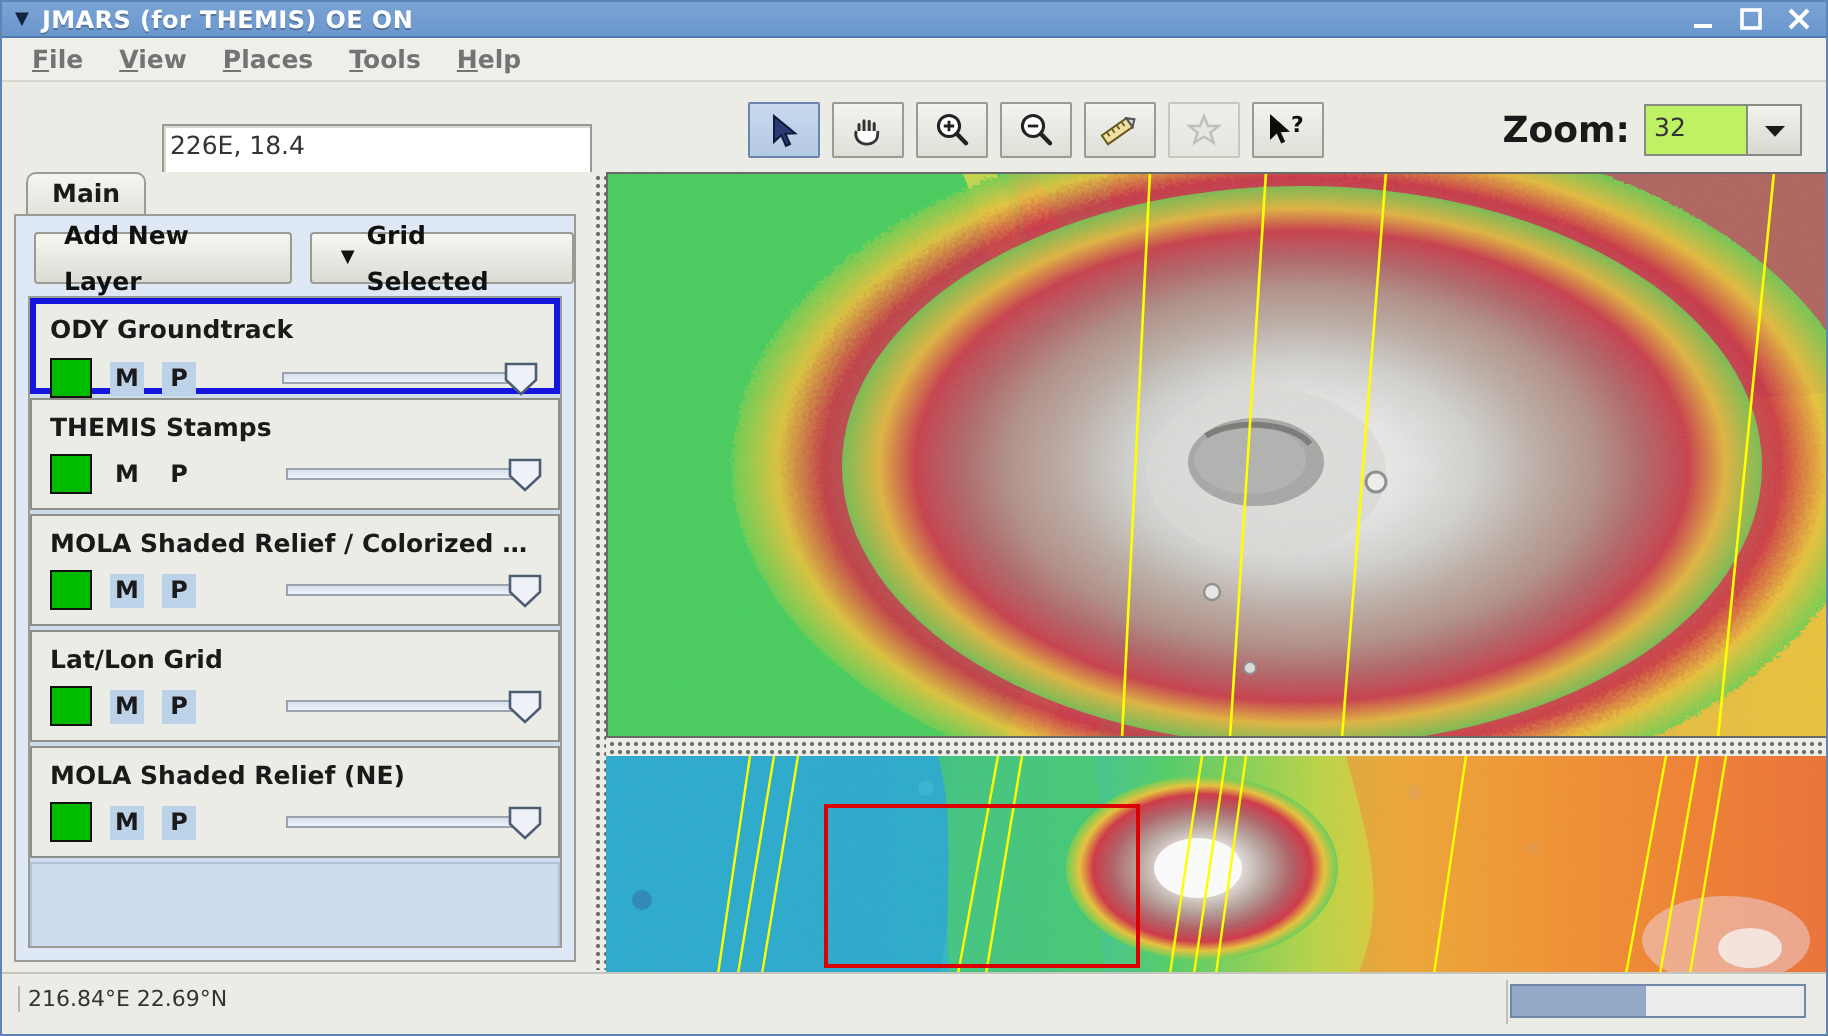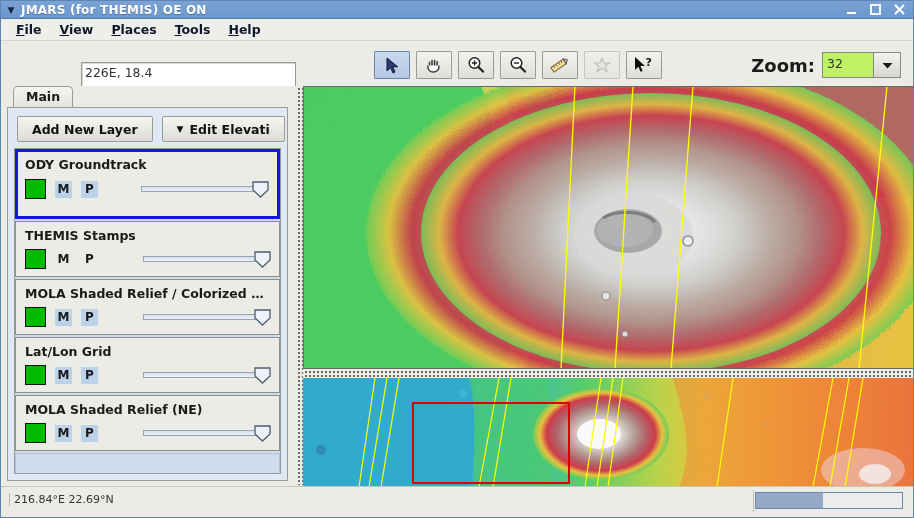--- a/index.html
+++ b/index.html
@@ -15,21 +15,21 @@
   .tb-menu-arrow{width:20px;text-align:center;color:#10243e;font-size:9px;line-height:18px;}
   .tb-title{font-weight:bold;font-size:12px;color:#fff;letter-spacing:.2px;
             text-shadow:0 1px 0 rgba(0,0,0,.25);white-space:nowrap;}
   .tb-btns{margin-left:auto;display:flex;align-items:center;gap:11px;padding-right:9px;}
   .tb-btn{color:#fff;font-size:13px;line-height:18px;width:13px;text-align:center;}
   .tb-btn svg{display:block;}
 
   
   .menubar{position:absolute;left:0;top:18px;width:912px;height:22px;background:#eeeeea;
            border-bottom:1px solid #d6d6cf;display:flex;align-items:center;padding-left:6px;box-sizing:border-box;}
-  .menu-item{padding:2px 9px;font-size:12.5px;font-weight:bold;color:#0f172a;cursor:default;text-align:center;}
+  .menu-item{padding:2px 9px;font-size:12.5px;font-weight:bold;color:#737373;cursor:default;text-align:center;}
   .menu-item u{text-decoration:underline;}
 
   
   .toolstrip{position:absolute;left:0;top:40px;width:912px;height:45px;background:#ececE6;}
 
   .lonlat-wrap{position:absolute;left:14px;top:53px;display:flex;align-items:center;}
   .lonlat-label{font-weight:bold;font-size:12.5px;color:#1a1a1a;margin-right:9px;margin-top:32px;}
   .lonlat-field{width:215px;height:31px;background:#fff;border:1px solid #9a9a93;
                 box-shadow:inset 1px 1px 0 #d8d8d2;font-size:12.5px;color:#333;
                 padding:0 3px;line-height:20px;box-sizing:border-box;}
@@ -60,21 +60,21 @@
   .btnrow{position:absolute;left:9px;top:8px;display:flex;gap:9px;}
   .pbtn{height:24px;padding:0 14px;line-height:23px;font-size:12.5px;font-weight:bold;color:#111;
         background:linear-gradient(#f6f6f2,#dcdcd5);border:1px solid #9b9b94;border-radius:2px;
         display:flex;align-items:center;gap:6px;}
   .pbtn .caret{font-size:9px;}
 
   .layerlist{position:absolute;left:6px;top:40px;right:6px;bottom:6px;
              background:#cfdcee;border:1px solid #9b9b94;overflow:hidden;}
   .layer{margin:0 0 2px 0;background:#ecece6;border:1px solid #8f8f89;height:56px;position:relative;
          box-sizing:border-box;}
-  .layer.selected{border:3px solid #1515e0;height:70px;}
+  .layer.selected{border:3px solid #1515e0;height:48px;}
   .layer-name{position:absolute;left:9px;top:6px;font-size:12.5px;font-weight:bold;color:#1a1a1a;
               white-space:nowrap;overflow:hidden;text-overflow:ellipsis;right:8px;}
   .layer.selected .layer-name{left:7px;top:5px;}
   .layer-ctrls{position:absolute;left:9px;top:27px;display:flex;align-items:center;}
   .layer.selected .layer-ctrls{left:7px;top:27px;}
   .swatch{width:19px;height:18px;background:#00bb00;border:1px solid #111;}
   .mp{width:17px;height:17px;margin-left:9px;font-size:12px;font-weight:bold;color:#1a1a1a;
       display:flex;align-items:center;justify-content:center;}
   .mp.on{background:#bcd2e8;}
   .slider{position:absolute;right:8px;top:30px;width:128px;height:14px;}
@@ -227,21 +227,21 @@
     </div>
 
     <div class="panelbody">
 
       <div class="btnrow">
         <div class="pbtn">
           <span>Add New Layer</span>
         </div>
         <div class="pbtn">
           <span class="caret">▼</span>
-          <span>Edit Elevati</span>
+          <span>Grid Selected</span>
         </div>
       </div>
 
       <div class="layerlist">
 
         <div class="layer selected">
           <div class="layer-name">ODY Groundtrack</div>
           <div class="layer-ctrls">
             <div class="swatch" style="background: rgb(0, 187, 0);"></div>
             <div class="mp on">M</div>

